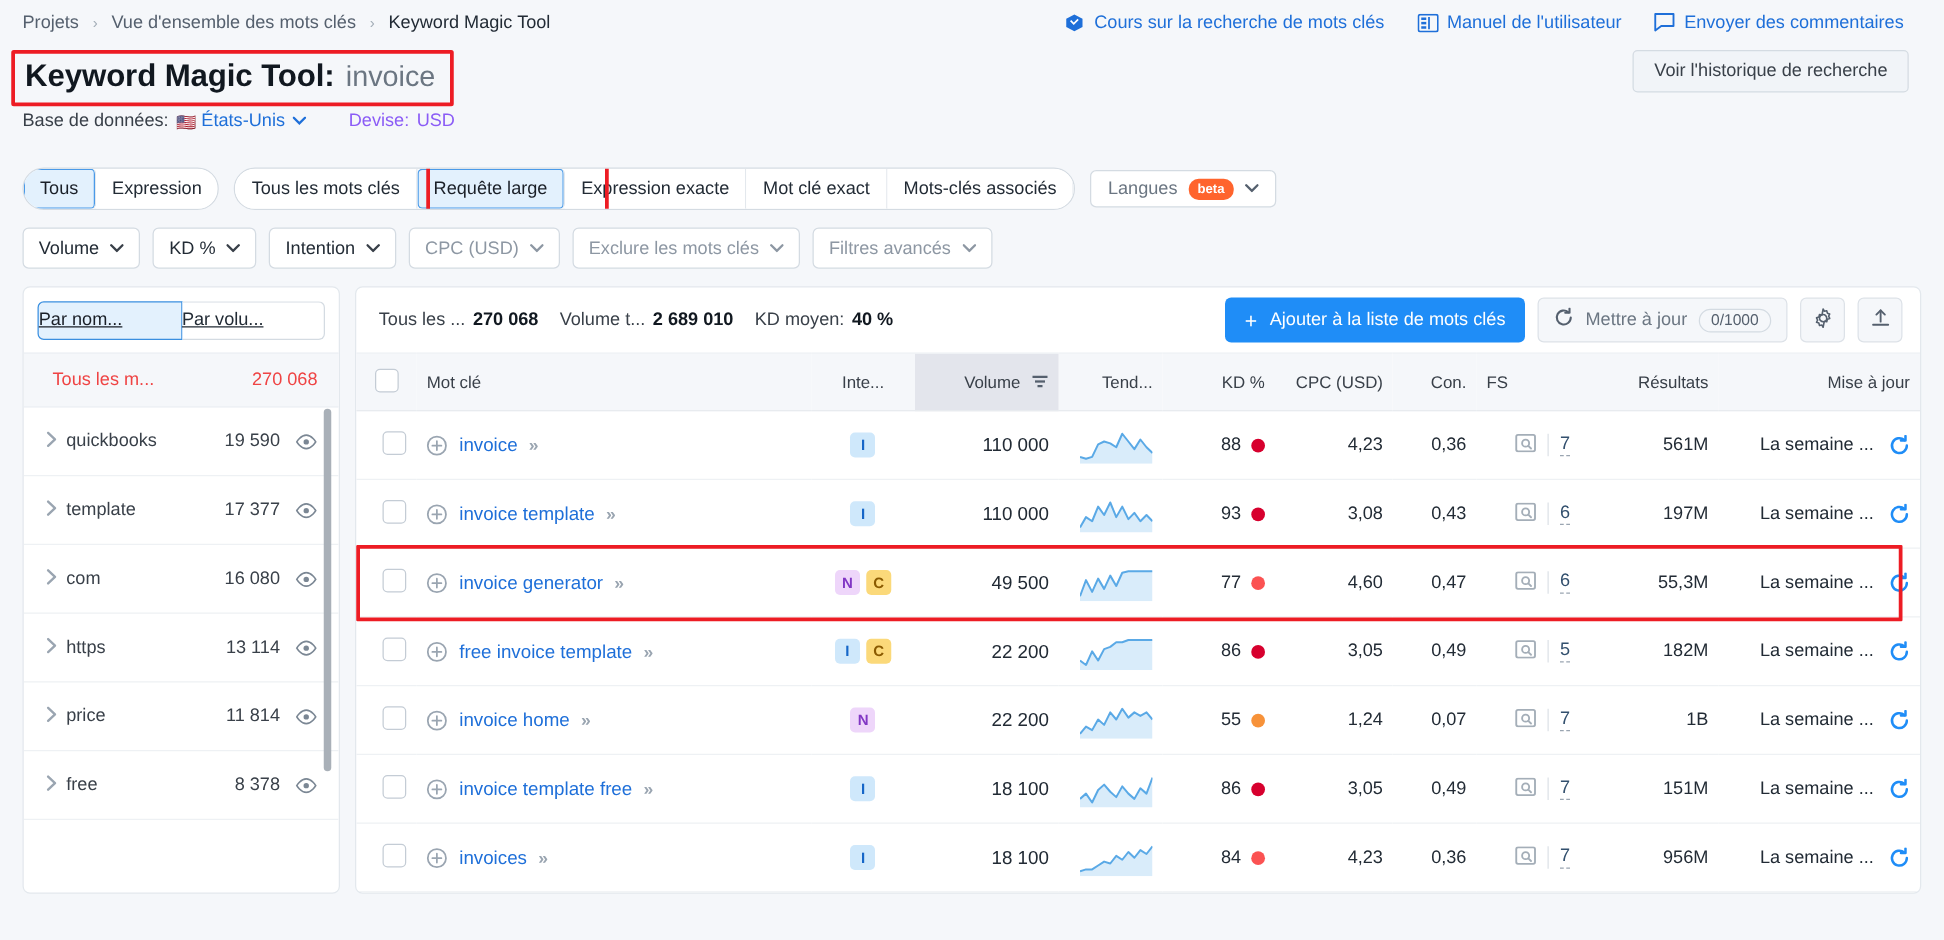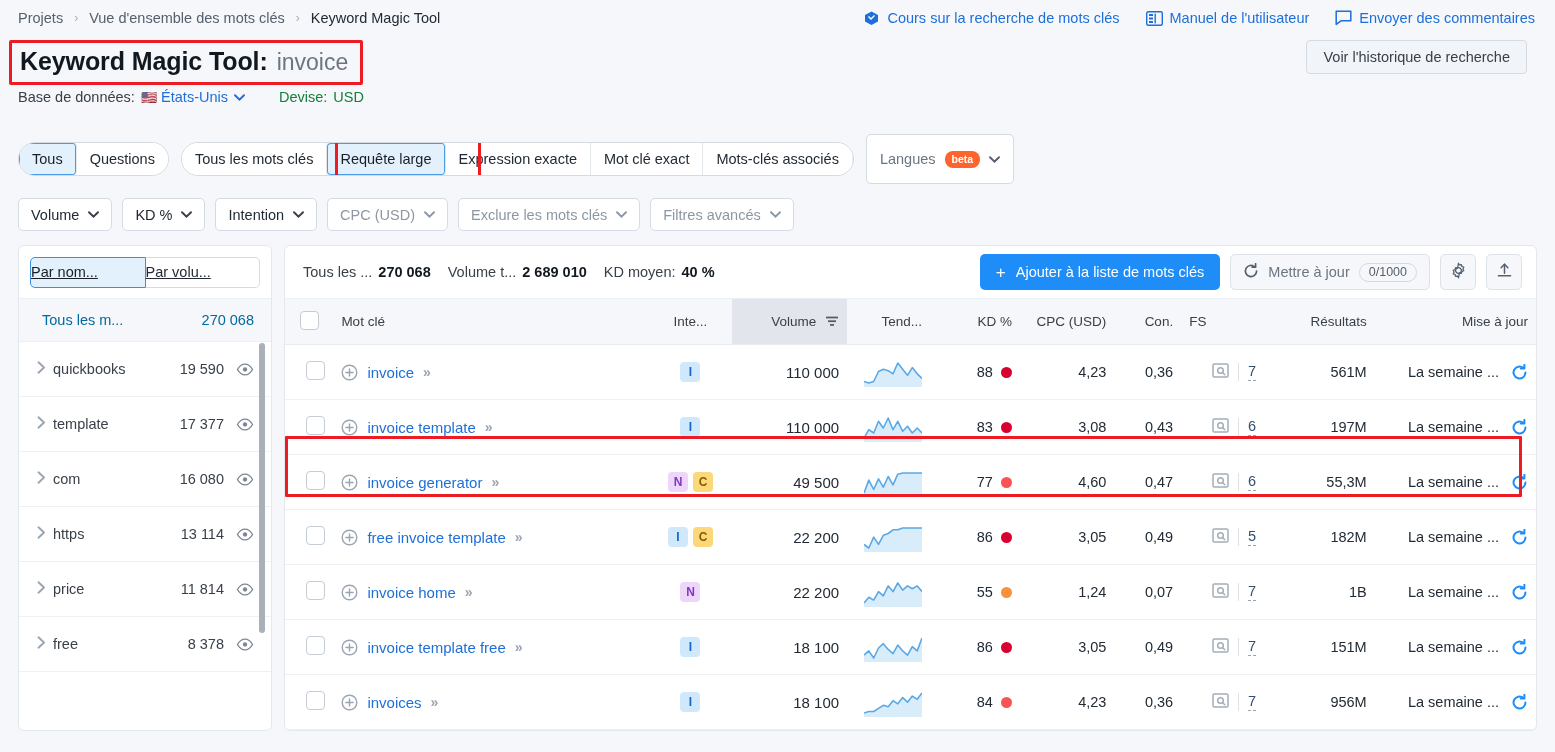--- a/index.html
+++ b/index.html
@@ -9,21 +9,21 @@
     font-family: "Liberation Sans", sans-serif;
     font-size: 14px;
     color: #222b35;
     overflow: hidden;
   }
   a { text-decoration: none; color: inherit; }
 
   
   .breadcrumb-row {
     display: flex; align-items: center;
-    height: 30px; padding: 6px 6px 0 18px;
+    height: 30px; padding: 6px 18px 0 18px;
   }
   .crumb { color: #55606e; font-size: 14.5px; }
   .crumb.current { color: #222b35; }
   .crumb-sep { color: #a4aeb8; margin: 0 11px; font-size: 12px; }
 
   .header-links {
     margin-left: auto; display: flex; align-items: center; gap: 26px;
     padding-right: 14px;
   }
   .hlink { display: flex; align-items: center; gap: 7px; color: #1e6fd9; font-size: 14.5px; }
@@ -46,39 +46,39 @@
     font-size: 14.5px; color: #394049; cursor: pointer;
     font-family: inherit;
   }
 
   
   .db-row { display: flex; align-items: center; padding: 12px 18px 0 18px; height: 34px; font-size: 14.5px; }
   .db-label { color: #394049; }
   .db-flag { margin: 0 5px 0 6px; font-size: 13px; letter-spacing: -1px; }
   .db-value { color: #1e6fd9; }
   .db-caret { color: #1e6fd9; margin-left: 6px; font-size: 11px; }
-  .currency { margin-left: 34px; color: #15803d; }
+  .currency { margin-left: 34px; color: #8b5cf6; }
 
   
   .tabs-row { display: flex; align-items: center; gap: 12px; padding: 26px 18px 0 18px; position: relative; }
   .tabgroup { display: flex; border: 1px solid #d4dbe2; border-radius: 17px; background: #fff; overflow: hidden; height: 34px; }
   .tabgroup .tab {
     display: flex; align-items: center; padding: 0 13px;
     font-size: 14.5px; color: #222b35; cursor: pointer;
     border-right: 1px solid #e3e8ed; background: #fff; white-space: nowrap;
   }
   .tabgroup .tab:last-child { border-right: none; }
   .tabgroup .tab.active { background: #e3f1fd; color: #1a1f27; box-shadow: inset 0 0 0 1px #4a9ae8; border-radius: 4px; }
   .hl-red {
     position: absolute; border: 3px solid #ed1c24; pointer-events: none; border-radius: 1px;
   }
   .langbtn {
     display: flex; align-items: center; gap: 9px;
     border: 1px solid #d4dbe2; border-radius: 5px; background: #fff;
-    height: 50px; padding: 0 13px; font-size: 14.5px; color: #6b7682; cursor: pointer;
+    height: 30px; padding: 0 13px; font-size: 14.5px; color: #6b7682; cursor: pointer;
   }
   .beta-badge { background: #ff642d; color: #fff; font-size: 10.5px; font-weight: bold; border-radius: 8px; padding: 2px 7px 3px; }
   .caret-sm { color: #55606e; font-size: 10px; }
 
   
   .filters-row { display: flex; gap: 10px; padding: 14px 18px 0 18px; }
   .filter-pill {
     display: flex; align-items: center; gap: 9px;
     border: 1px solid #d4dbe2; border-radius: 5px; background: #fff;
     height: 33px; padding: 0 12px; font-size: 14.5px; color: #8d97a3; cursor: pointer;
@@ -99,21 +99,21 @@
     flex: 1; text-align: left; font-size: 14.5px; padding: 6px 0 7px;
     border: 1px solid #d4dbe2; color: #222b35; cursor: pointer; background: #fff; text-decoration: underline;
   }
   .sb-toggle .sbtab:first-child { border-radius: 5px 0 0 5px; }
   .sb-toggle .sbtab:last-child { border-radius: 0 5px 5px 0; border-left: none; }
   .sb-toggle .sbtab.active { background: #e3f1fd; border-color: #3a8fe0; color: #1a1f27; }
   .sb-all {
     display: flex; align-items: center; justify-content: space-between;
     padding: 13px 17px 13px 23px; background: #f5f7fa;
     border-top: 1px solid #eceff3; border-bottom: 1px solid #eceff3;
-    font-size: 14.5px; color: #0369a1;
+    font-size: 14.5px; color: #ef4444;
   }
   .sb-list { flex: 1; overflow: hidden; }
   .sb-item {
     display: flex; align-items: center; height: 55px;
     padding: 0 17px 0 10px; border-bottom: 1px solid #eef1f4; font-size: 14.5px;
     cursor: pointer;
   }
   .sb-chev { color: #9aa5b1; font-size: 12px; width: 24px; text-align: center; }
   .sb-name { color: #394049; flex: 1; }
   .sb-count { color: #394049; margin-right: 12px; }
@@ -275,21 +275,21 @@
         <path d="M1 1.2 5.5 5.6 10 1.2" stroke="#1e6fd9" stroke-width="1.9" fill="none" stroke-linecap="round"></path>
       </svg>
   </span>
   <span class="currency">Devise:</span>
   <span class="currency" style="margin-left:6px">USD</span>
 </div>
 
 <div class="tabs-row">
   <div class="tabgroup">
     <div class="tab active">Tous</div>
-    <div class="tab">Questions</div>
+    <div class="tab">Expression</div>
   </div>
 
   <div class="tabgroup" style="position:relative">
     <div class="tab">Tous les mots clés</div>
     <div class="tab active">Requête large</div>
     <div class="tab">Expression exacte</div>
     <div class="tab">Mot clé exact</div>
     <div class="tab">Mots-clés associés</div>
     <div class="hl-red" style="left:153px; top:-4px; width:146px; height:42px;"></div>
   </div>
@@ -578,21 +578,21 @@
               <span class="badges">
                 <span class="badge b-I">I</span>
               </span>
             </td>
             <td class="c-vol"><span class="vol">110 000</span></td>
             <td class="c-trend ctr"><svg class="spark" width="58" height="30" viewBox="0 0 58 30">
                 <path d="M0.0 26.0 L4.8 17.7 L9.7 21.0 L14.5 9.3 L19.3 16.0 L24.2 6.0 L29.0 17.7 L33.8 9.3 L38.7 19.3 L43.5 14.3 L48.3 21.0 L53.2 16.0 L58.0 21.0 L58 30 L0 30 Z" fill="#d9ecfa"></path>
                 <path d="M0.0 26.0 L4.8 17.7 L9.7 21.0 L14.5 9.3 L19.3 16.0 L24.2 6.0 L29.0 17.7 L33.8 9.3 L38.7 19.3 L43.5 14.3 L48.3 21.0 L53.2 16.0 L58.0 21.0" fill="none" stroke="#5aa9e6" stroke-width="1.6" stroke-linejoin="round"></path>
               </svg></td>
             <td class="c-kd"><span class="kdwrap">
-                <span class="kdval">83</span>
+                <span class="kdval">93</span>
                 <span class="dot" style="background:#d7002e"></span>
               </span></td>
             <td class="c-cpc">3,08</td>
             <td class="c-con">0,43</td>
             <td class="c-fs"><span class="fswrap">
                 <span><svg width="17" height="15" viewBox="0 0 18 16">
                     <rect x="1" y="1" width="16" height="14" rx="1.5" fill="none" stroke="#a4aeb8" stroke-width="1.6"></rect>
                     <circle cx="9" cy="8" r="3" fill="none" stroke="#a4aeb8" stroke-width="1.6"></circle>
                     <path d="M11.3 10.3 13.6 12.6" stroke="#a4aeb8" stroke-width="1.6" stroke-linecap="round"></path>
                   </svg></span>

